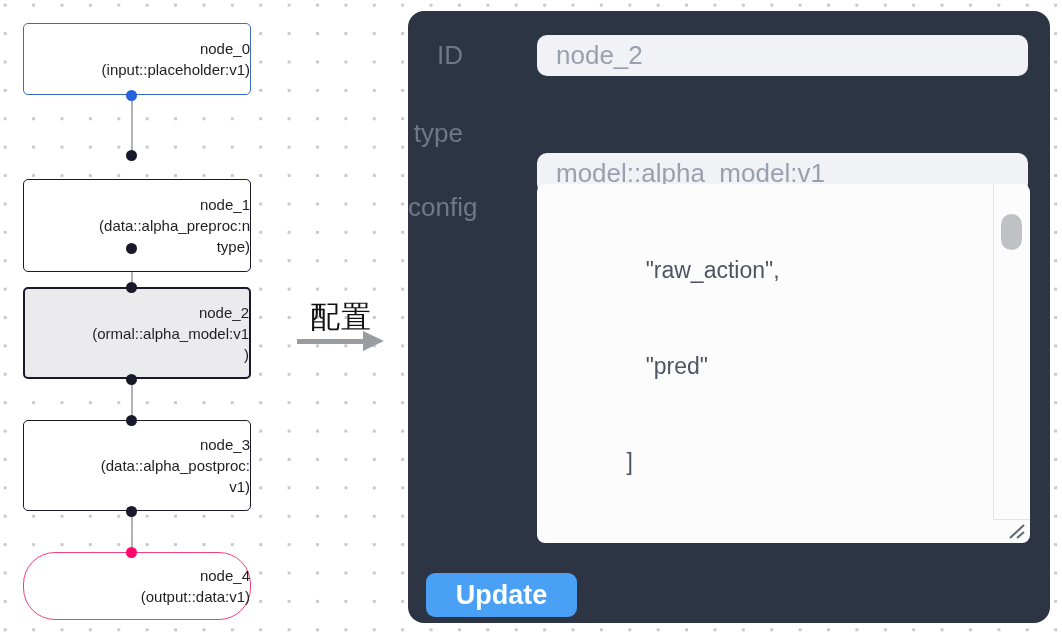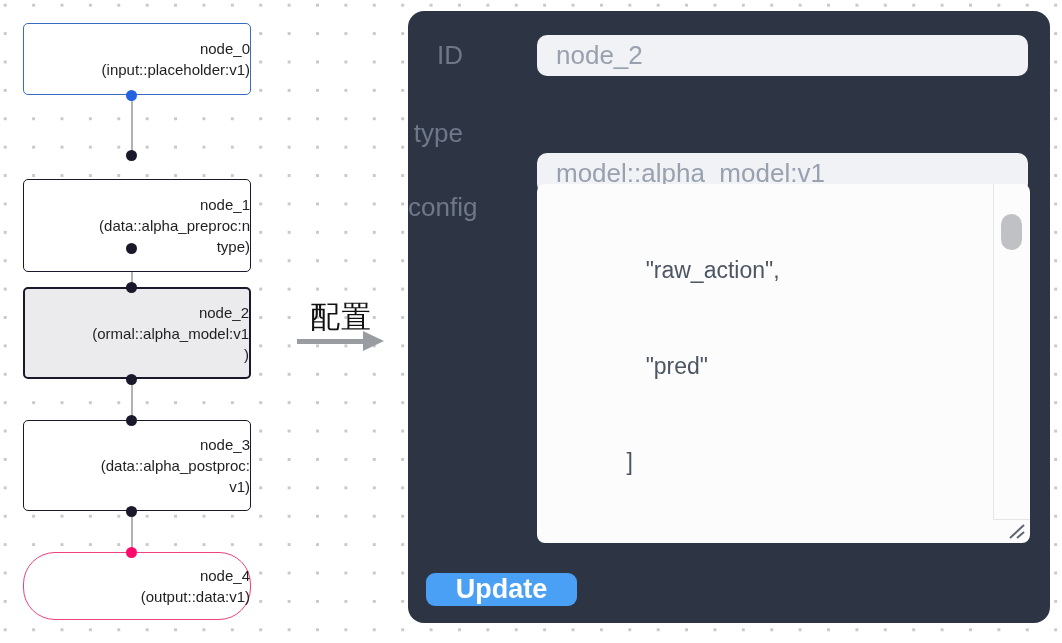--- a/index.html
+++ b/index.html
@@ -92,21 +92,21 @@
   }
   .sb-divider-v { position: absolute; left: 456px; top: 0; width: 1px; height: 335px; background: #e3e5e8; }
   .sb-divider-h { position: absolute; left: 456px; top: 335px; right: 0; height: 1px; background: #e3e5e8; }
   .sb-thumb {
     position: absolute; left: 464px; top: 30px; width: 21px; height: 36px;
     border-radius: 11px; background: #bfc1c5; cursor: pointer;
   }
   .resize-grip { position: absolute; right: 4px; bottom: 4px; cursor: nwse-resize; }
 
   .update-btn {
-    position: absolute; left: 18px; top: 562px; width: 151px; height: 33px;
+    position: absolute; left: 18px; top: 562px; width: 151px; height: 44px;
     background: #4aa0f5; color: #ffffff; border: none; border-radius: 9px;
     font-size: 27px; font-weight: bold; cursor: pointer;
     font-family: "Liberation Sans", "DejaVu Sans", sans-serif;
   }
 </style>
 </head>
 <body>
 
 <div class="stage">
 

